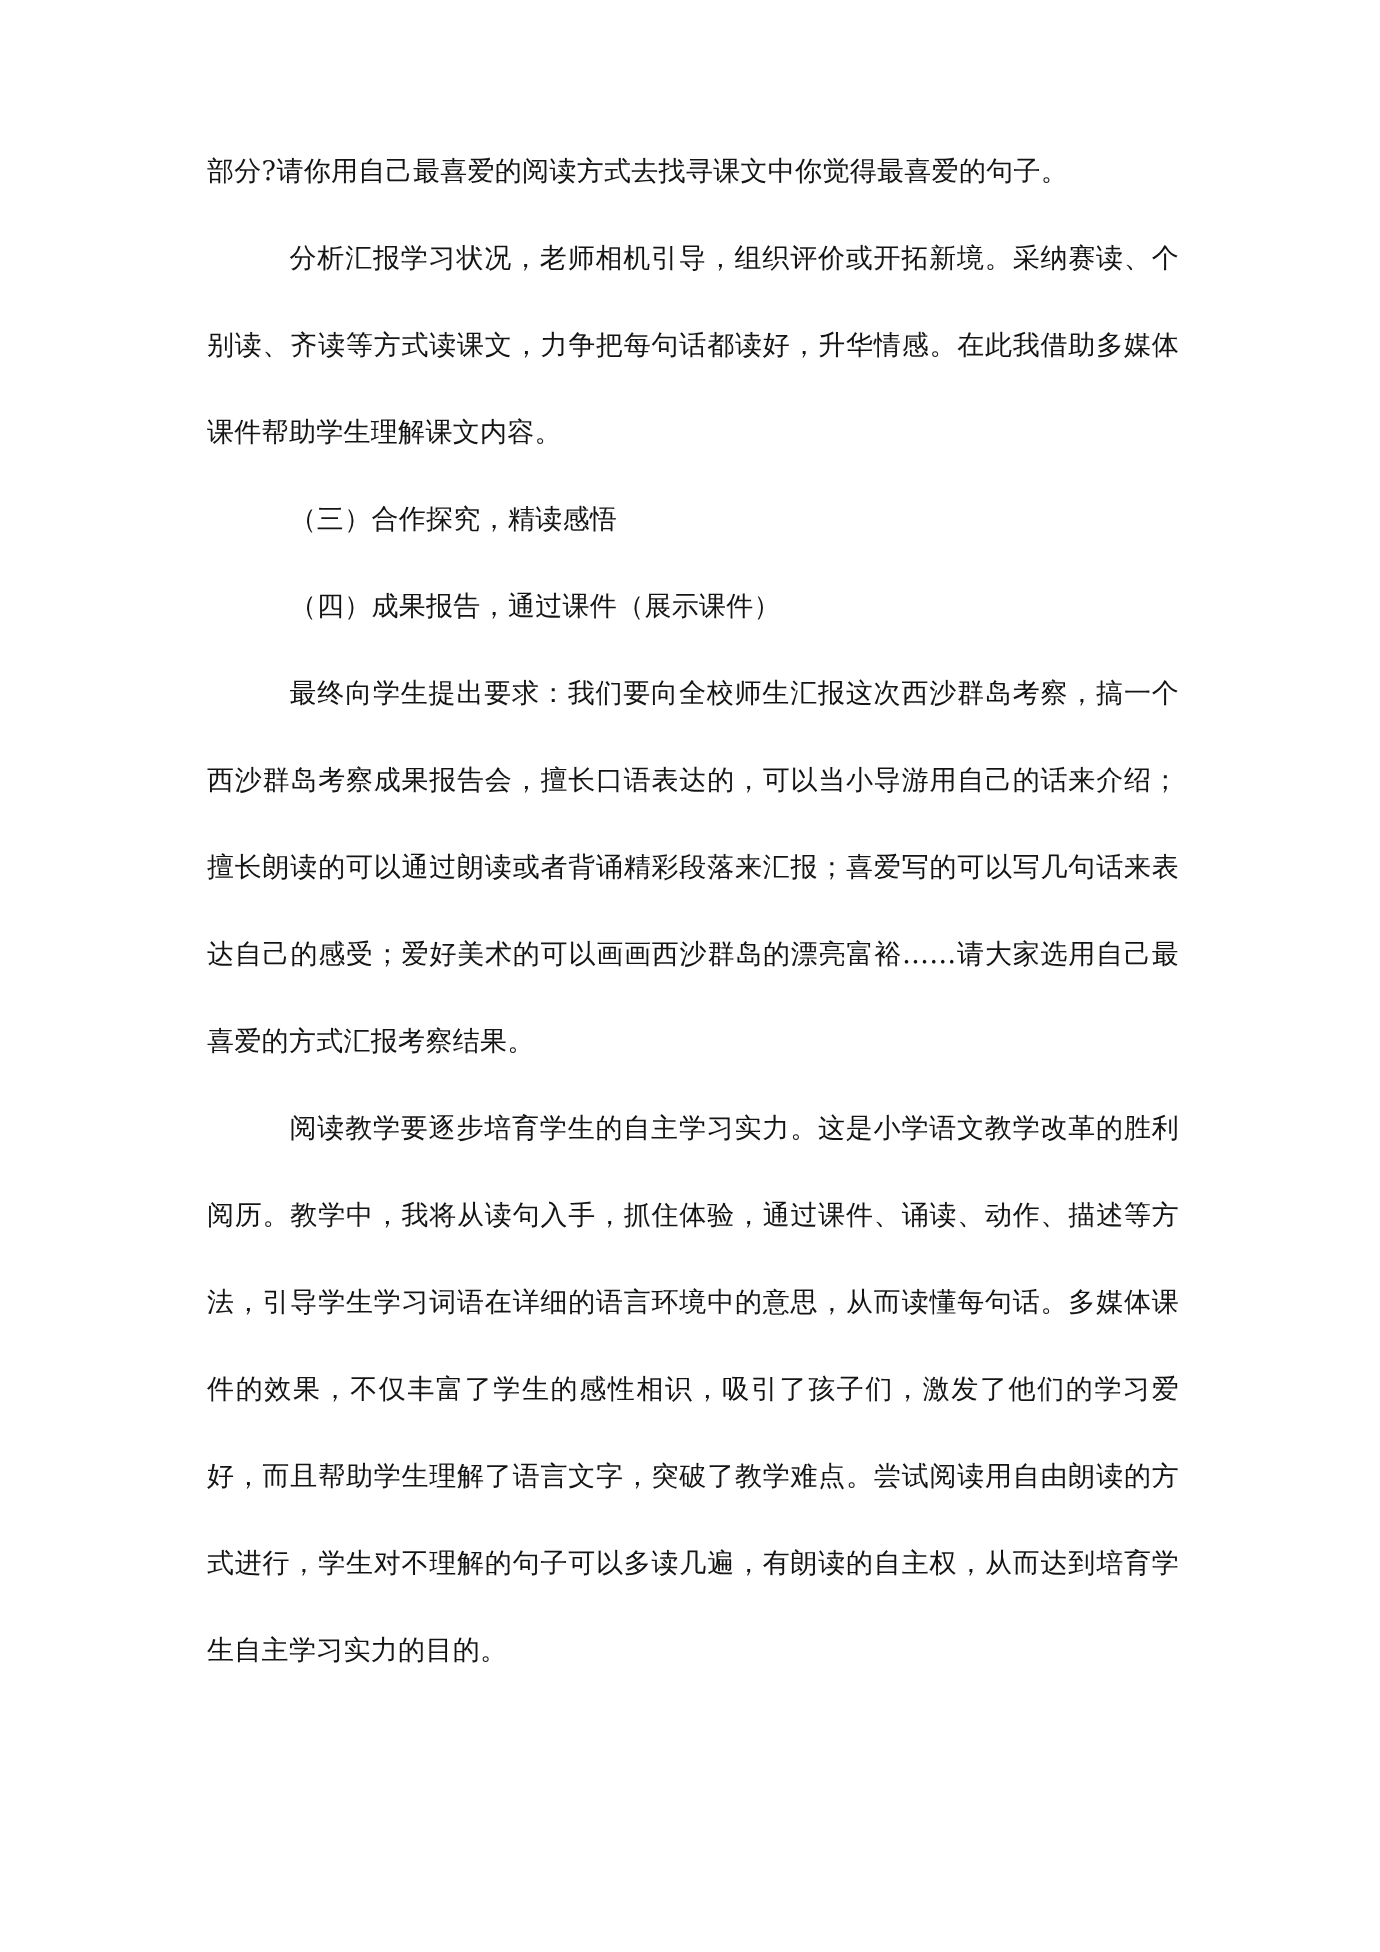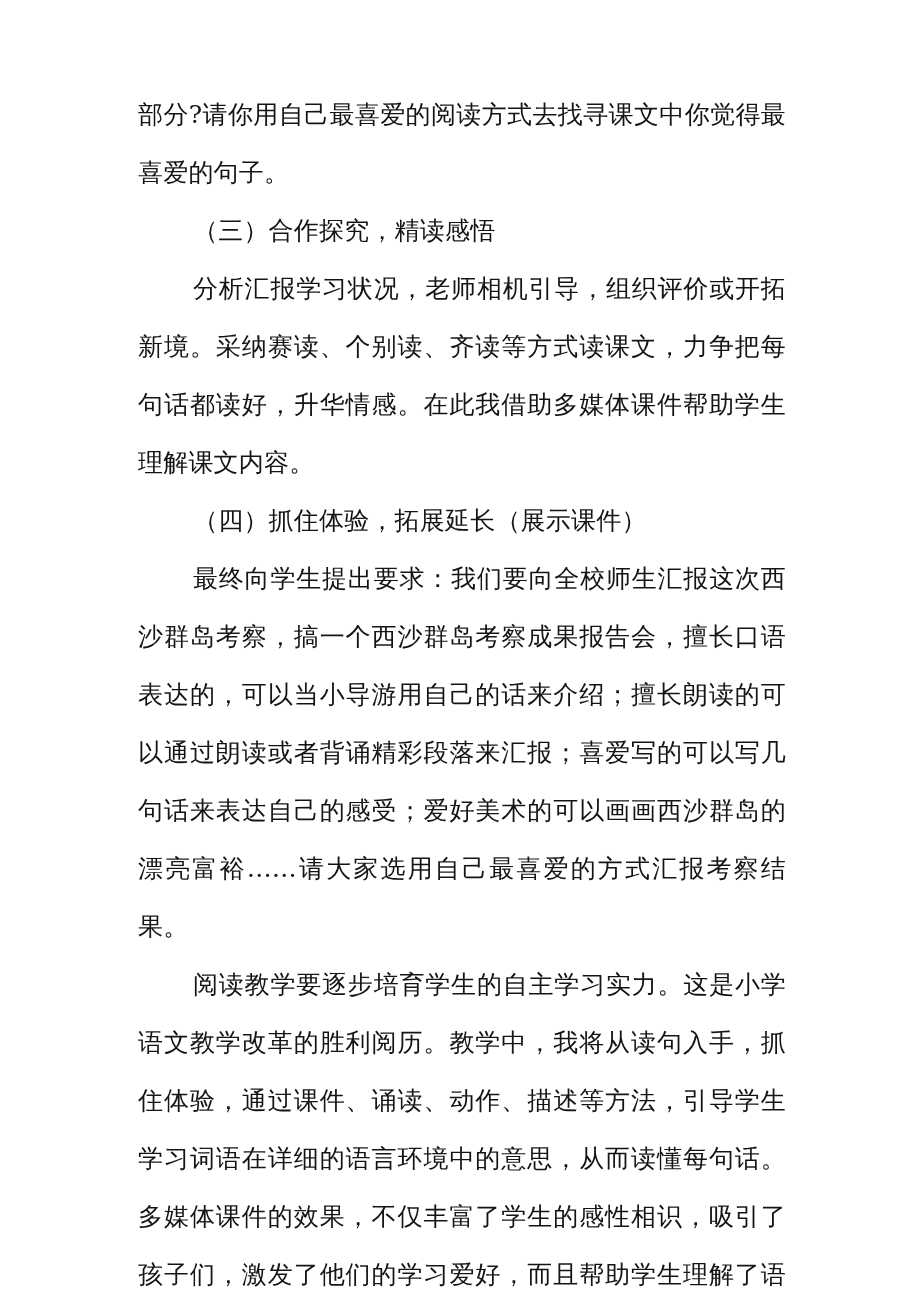--- a/index.html
+++ b/index.html
@@ -22,21 +22,21 @@
     box-sizing: border-box;
   }
   .doc-body {
     position: absolute;
     left: 138px;
     top: 86px;
     width: 648px;
   }
   .para {
     margin: 0 0 0 0;
-    font-size: 25px;
+    font-size: 18px;
     line-height: 58px;
     text-align: justify;
     text-justify: inter-character;
     text-align-last: left;
     letter-spacing: 0.2px;
     color: #141414;
     word-break: break-all;
     -webkit-font-smoothing: antialiased;
   }
   .para.indent {
@@ -51,25 +51,25 @@
   }
 </style>
 </head>
 <body style="background: rgb(255, 255, 255); color: rgb(20, 20, 20);">
 
 <div class="page">
   <div class="doc-body">
 
     <p class="para cont">部分?请你用自己最喜爱的阅读方式去找寻课文中你觉得最喜爱的句子。</p>
 
+    <p class="para indent">分析汇报学习状况，老师相机引导，组织评价或开拓新境。采纳赛读、个别读、齐读等方式读课文，力争把每句话都读好，升华情感。在此我借助多媒体课件帮助学生理解课文内容。</p>
+
     <p class="para heading">（三）合作探究，精读感悟</p>
 
-    <p class="para indent">分析汇报学习状况，老师相机引导，组织评价或开拓新境。采纳赛读、个别读、齐读等方式读课文，力争把每句话都读好，升华情感。在此我借助多媒体课件帮助学生理解课文内容。</p>
-
-    <p class="para heading">（四）抓住体验，拓展延长（展示课件）</p>
+    <p class="para heading">（四）成果报告，通过课件（展示课件）</p>
 
     <p class="para indent">最终向学生提出要求：我们要向全校师生汇报这次西沙群岛考察，搞一个西沙群岛考察成果报告会，擅长口语表达的，可以当小导游用自己的话来介绍；擅长朗读的可以通过朗读或者背诵精彩段落来汇报；喜爱写的可以写几句话来表达自己的感受；爱好美术的可以画画西沙群岛的漂亮富裕……请大家选用自己最喜爱的方式汇报考察结果。</p>
 
 
     <p class="para indent">阅读教学要逐步培育学生的自主学习实力。这是小学语文教学改革的胜利阅历。教学中，我将从读句入手，抓住体验，通过课件、诵读、动作、描述等方法，引导学生学习词语在详细的语言环境中的意思，从而读懂每句话。多媒体课件的效果，不仅丰富了学生的感性相识，吸引了孩子们，激发了他们的学习爱好，而且帮助学生理解了语言文字，突破了教学难点。尝试阅读用自由朗读的方式进行，学生对不理解的句子可以多读几遍，有朗读的自主权，从而达到培育学生自主学习实力的目的。</p>
 
   </div>
 </div>
 
 </body></html>

